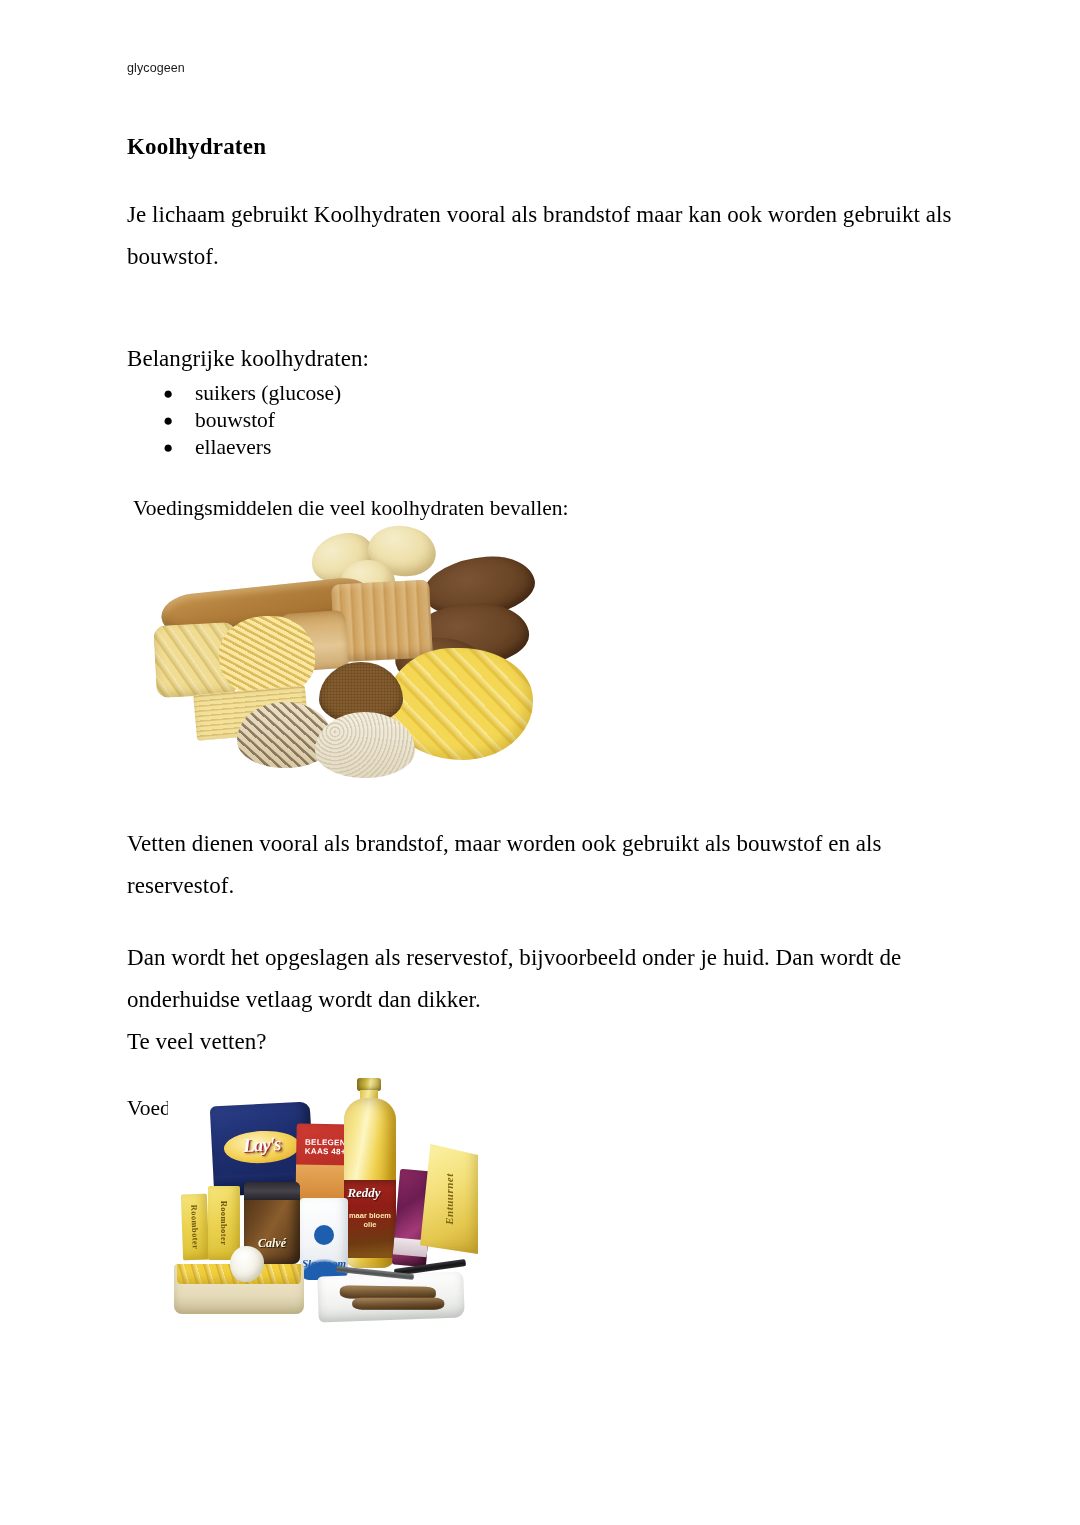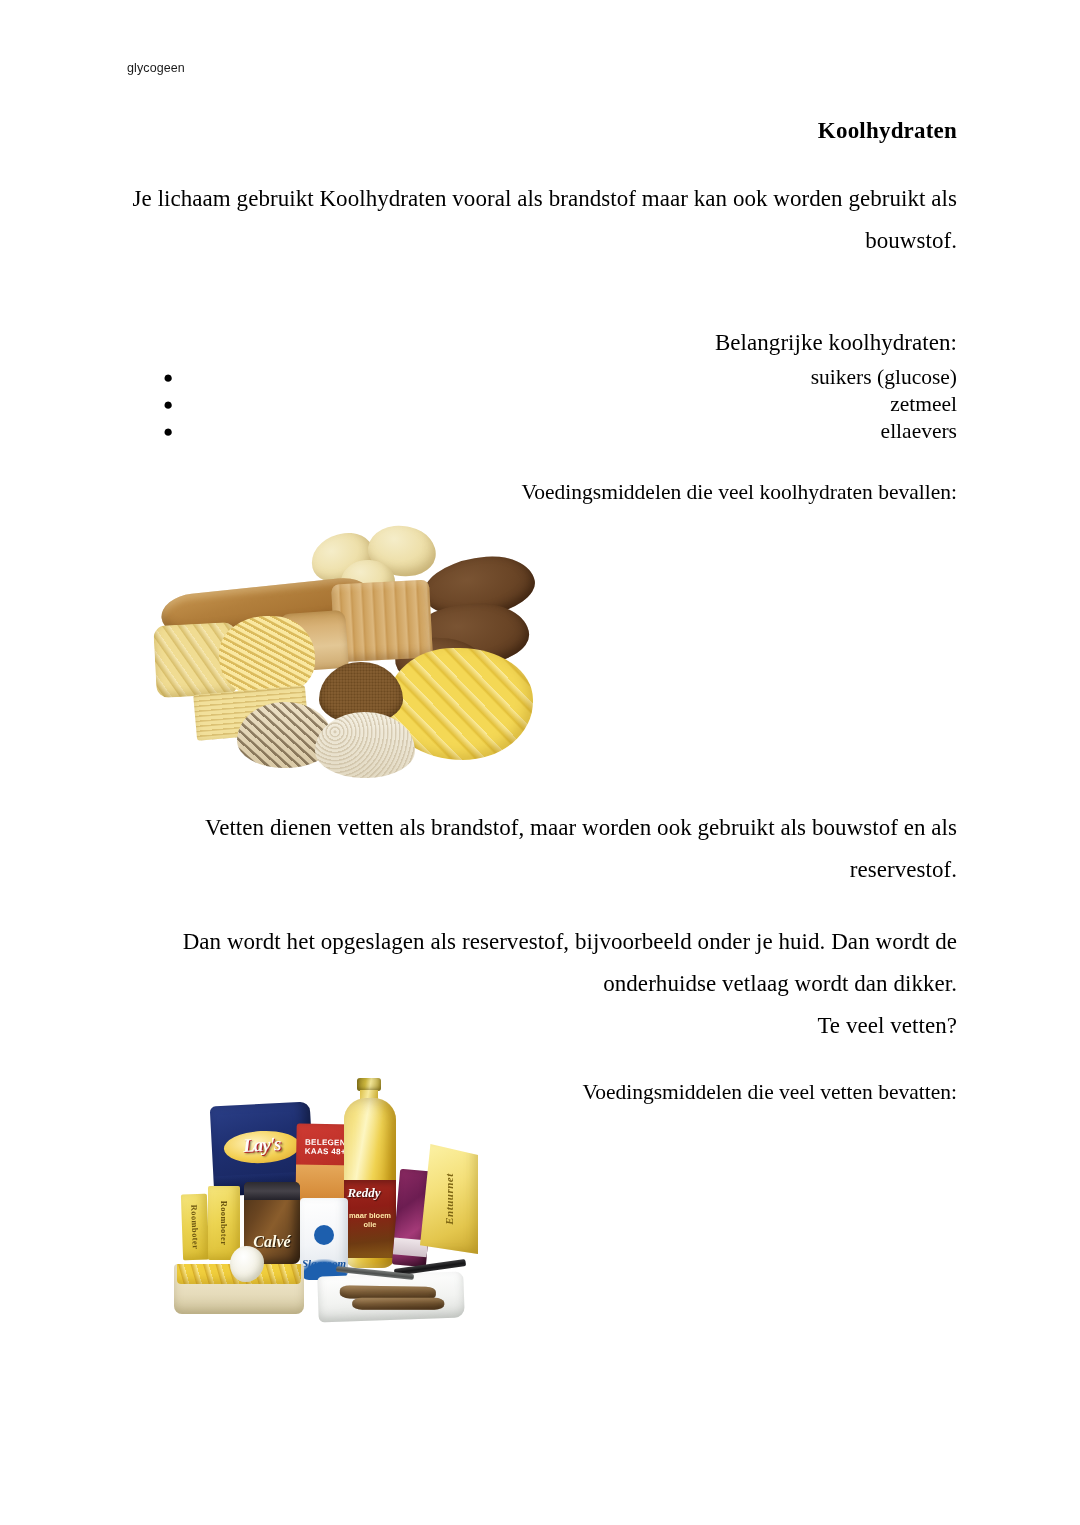--- a/index.html
+++ b/index.html
@@ -33,23 +33,22 @@
     font-size: 12.5px;
     line-height: 16px;
     color: #1a1a1a;
     letter-spacing: 0.1px;
   }
 
   
   .content {
     position: absolute;
     left: 127px;
-    top: 116px;
+    top: 132px;
     width: 830px;
-    text-align: right;
   }
 
   h2.section-heading {
     font-family: "Liberation Serif", "DejaVu Serif", serif;
     font-weight: bold;
     font-size: 23px;
     line-height: 30px;
     margin: 0;
     letter-spacing: 0.2px;
   }
@@ -359,21 +358,21 @@
     background: linear-gradient(180deg, #2d2b30 0%, #46434a 50%, #24222a 100%);
     border-radius: 5px 5px 0 0;
   }
   .peanut-jar .calve {
     position: absolute;
     left: 0; right: 0; bottom: 16%;
     text-align: center;
     font-family: "Liberation Serif", serif;
     font-style: italic;
     font-weight: bold;
-    font-size: 16px;
+    font-size: 12px;
     color: #fffbe8;
     text-shadow: 1px 1px 1px rgba(0,0,0,.7);
   }
 
   .cream-tub {
     background: linear-gradient(175deg, #ffffff 0%, #f3f5f8 55%, #dde3ea 100%);
     border-radius: 4px 4px 9px 9px;
     box-shadow: inset -4px -3px 9px rgba(120,135,155,.3);
     overflow: hidden;
   }
@@ -500,36 +499,36 @@
 
     <p class="body-text">Belangrijke koolhydraten:</p>
 
     <ul class="bullet-list">
       <li>
         <span class="bullet-glyph">●</span>
         <span>suikers (glucose)</span>
       </li>
       <li>
         <span class="bullet-glyph">●</span>
-        <span>zetmeel</span>
+        <span>bouwstof</span>
       </li>
       <li>
         <span class="bullet-glyph">●</span>
         <span>ellaevers</span>
       </li>
     </ul>
 
     <div class="gap-lg"></div>
 
     <p class="caption-line">Voedingsmiddelen die veel koolhydraten bevallen:</p>
 
     <div style="height:300px"></div>
 
 
-    <p class="body-text">Vetten dienen vetten als brandstof, maar worden ook gebruikt als bouwstof en als reservestof.</p>
+    <p class="body-text">Vetten dienen vooral als brandstof, maar worden ook gebruikt als bouwstof en als reservestof.</p>
 
     <div class="gap-md"></div>
 
     <p class="body-text">Dan wordt het opgeslagen als reservestof, bijvoorbeeld onder je huid. Dan wordt de onderhuidse vetlaag wordt dan dikker.</p>
 
     <p class="body-text">Te veel vetten?</p>
 
     <div class="gap-md"></div>
 
     <p class="caption-line flush">Voedingsmiddelen die veel vetten bevatten:</p>

